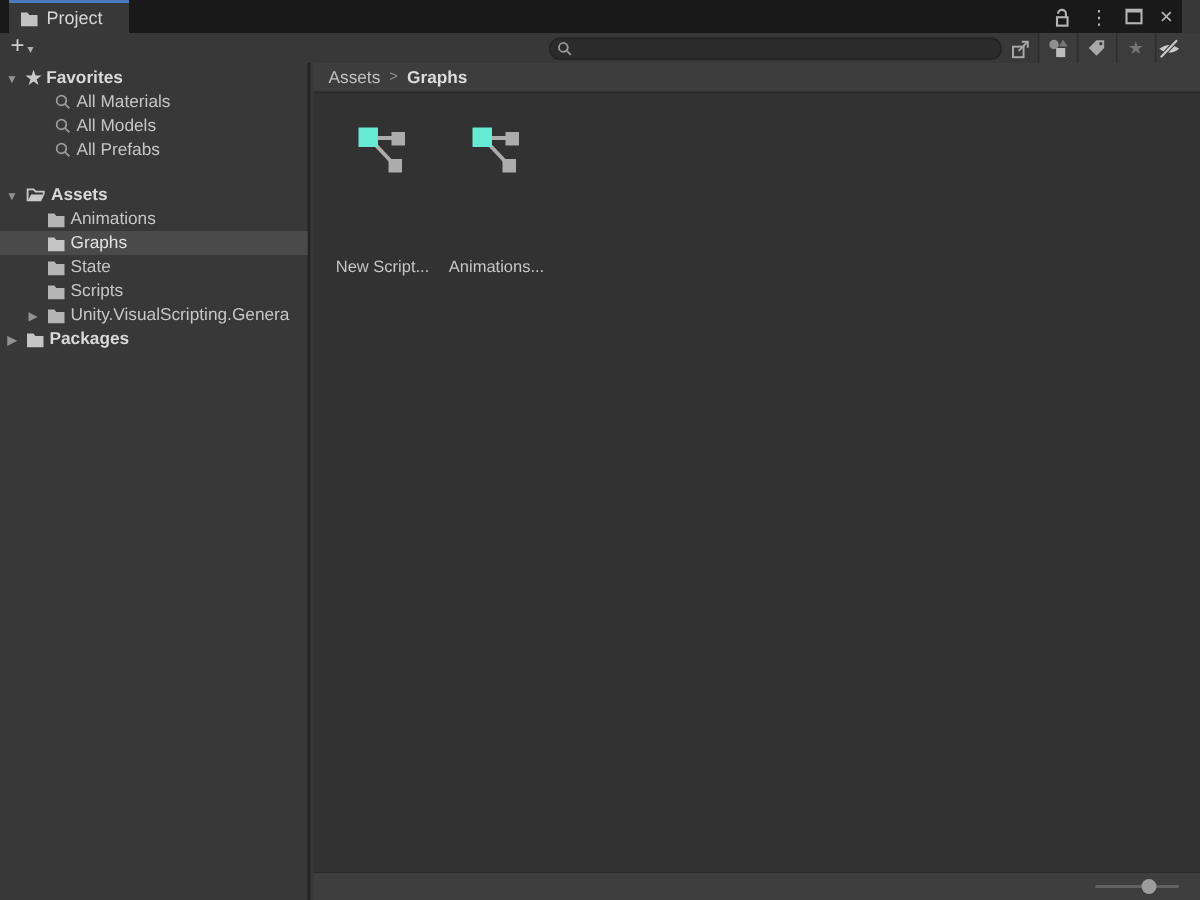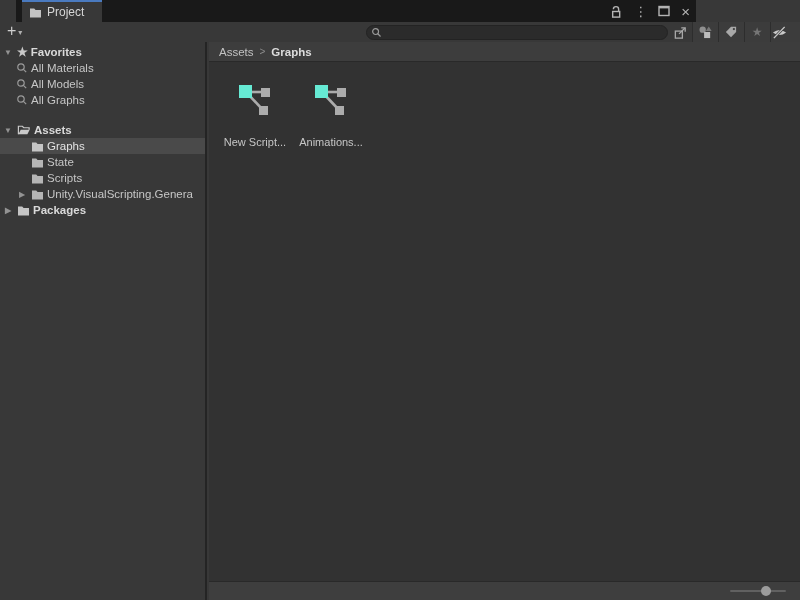--- a/index.html
+++ b/index.html
@@ -1,21 +1,21 @@
 <!DOCTYPE html>
 <html><head>
 <meta charset="utf-8">
 <style>
   * { margin:0; padding:0; box-sizing:border-box; }
   html,body { width:800px; height:600px; overflow:hidden;
     font-family:"Liberation Sans", sans-serif; background:#383838;
     -webkit-font-smoothing:antialiased; }
 
   
-  .tabstrip { position:absolute; left:16px; top:0; width:680px; height:22px;
+  .tabstrip { position:absolute; left:0; top:0; width:788px; height:22px;
     background:#191919; }
   .tab { position:absolute; left:6px; top:0; height:22px; min-width:80px;
     background:#383838; border-top:2px solid #4A7ABF;
     display:flex; align-items:center; gap:5px; padding:0 10px 0 7px; }
   .tab-label { font-size:12px; color:#d6d6d6; }
   .titlebar-controls { position:absolute; right:6px; top:0; height:22px;
     display:flex; align-items:center; gap:11px; }
   .tb-ico { color:#b4b4b4; display:flex; align-items:center; cursor:default; }
   .glyph { font-size:13px; line-height:1; color:#b4b4b4; }
 
@@ -44,38 +44,38 @@
   .sidebar { position:absolute; left:0; top:42px; width:207px; height:558px;
     background:#383838; border-right:2px solid #242424; padding-top:2px; }
   .row { height:16px; display:flex; align-items:center; gap:3px;
     font-size:11.5px; color:#c6c6c6; white-space:nowrap; overflow:hidden; }
   .row.bold { font-weight:bold; color:#d9d9d9; }
   .row.selected { background:#4a4a4a; color:#e2e2e2; }
   .slot-arrow { width:12px; text-align:center; flex:0 0 12px; }
   .exp { font-size:8px; color:#939393; }
   .pad2  { padding-left:2px; }
   .pad16 { padding-left:16px; }
-  .pad28 { padding-left:16px; }
+  .pad28 { padding-left:16px;margin-left:20px; }
   .pad31 { padding-left:31px; }
   .gap-group { margin-top:14px; }
   .star-gold { font-size:12px; color:#c9c9c9; line-height:1; }
 
   
   .right-panel { position:absolute; left:209px; top:42px; width:591px; height:558px;
     background:#323232; }
   .crumbbar { position:absolute; left:0; top:0; width:100%; height:20px;
     background:#3d3d3d; border-bottom:1px solid #292929;
     display:flex; align-items:center; gap:6px; padding-left:10px;
     font-size:11.5px; }
   .crumb-root { color:#c2c2c2; }
   .crumb-sep { color:#8c8c8c; font-size:10px; }
   .crumb-cur { color:#dcdcdc; font-weight:bold; }
   .grid { position:absolute; left:0; top:20px; width:100%;
     display:flex; padding:20px 0 0 8px; }
-  .cell { width:76px; display:flex; flex-direction:column; align-items:center; }
+  .cell { width:76px; display:flex; flex-direction:column; align-items:center;gap:36px; }
   .cell .iconbox { width:40px; height:40px; }
   .cell .label { margin-top:14px; font-size:11px; color:#c6c6c6;
     max-width:72px; overflow:hidden; white-space:nowrap; }
 
   
   .statusbar { position:absolute; left:0; bottom:0; width:100%; height:19px;
     background:#3e3e3e; border-top:1px solid #292929; }
   .zoom-slider { position:absolute; right:14px; top:8px; width:56px; height:2px;
     background:#616161; border-radius:1px; }
   .zoom-knob { position:absolute; left:55%; top:-4px; width:10px; height:10px;
@@ -179,32 +179,38 @@
       <circle cx="5" cy="5" r="3.2" fill="none" stroke="#9a9a9a" stroke-width="1.2"></circle>
       <line x1="7.4" y1="7.4" x2="10.2" y2="10.2" stroke="#9a9a9a" stroke-width="1.2"></line>
     </svg>
     <span>All Models</span>
   </div>
   <div class="row pad28">
     <svg width="12" height="12" viewBox="0 0 12 12">
       <circle cx="5" cy="5" r="3.2" fill="none" stroke="#9a9a9a" stroke-width="1.2"></circle>
       <line x1="7.4" y1="7.4" x2="10.2" y2="10.2" stroke="#9a9a9a" stroke-width="1.2"></line>
     </svg>
-    <span>All Graphs</span>
+    <span>All Prefabs</span>
   </div>
 
   <div class="row bold pad2 gap-group">
     <span class="slot-arrow exp">▼</span>
     <svg width="14" height="12" viewBox="0 0 15 12">
       <path d="M1.5 10.5 V2 h4.3 l1.4 1.6 H13 v2" fill="none" stroke="#c9c9c9" stroke-width="1.3"></path>
       <path d="M1.5 10.5 h9.6 l2.4-4.9 H4 Z" fill="#c9c9c9"></path>
     </svg>
     <span>Assets</span>
   </div>
 
+  <div class="row pad31">
+    <svg width="13" height="11" viewBox="0 0 14 12">
+      <path d="M1 1.5 h4.6 l1.5 1.7 H13 v8.3 H1 z" fill="#b5b5b5"></path>
+    </svg>
+    <span>Animations</span>
+  </div>
   <div class="row pad31 selected">
     <svg width="13" height="11" viewBox="0 0 14 12">
       <path d="M1 1.5 h4.6 l1.5 1.7 H13 v8.3 H1 z" fill="#c5c5c5"></path>
     </svg>
     <span>Graphs</span>
   </div>
   <div class="row pad31">
     <svg width="13" height="11" viewBox="0 0 14 12">
       <path d="M1 1.5 h4.6 l1.5 1.7 H13 v8.3 H1 z" fill="#b5b5b5"></path>
     </svg>

